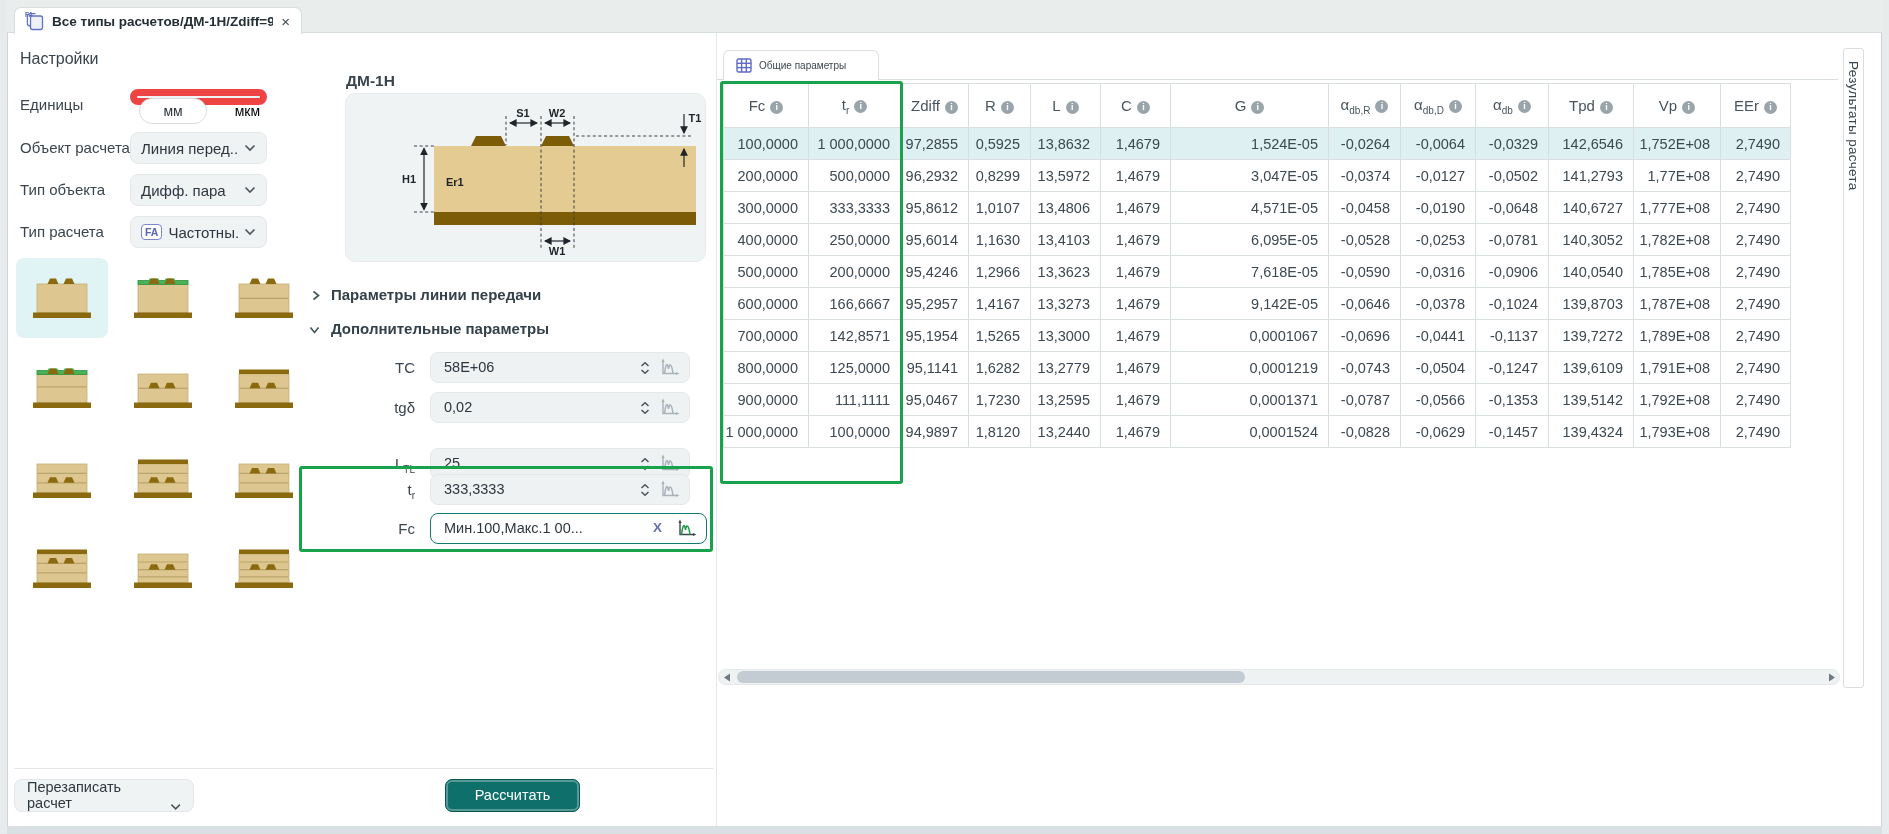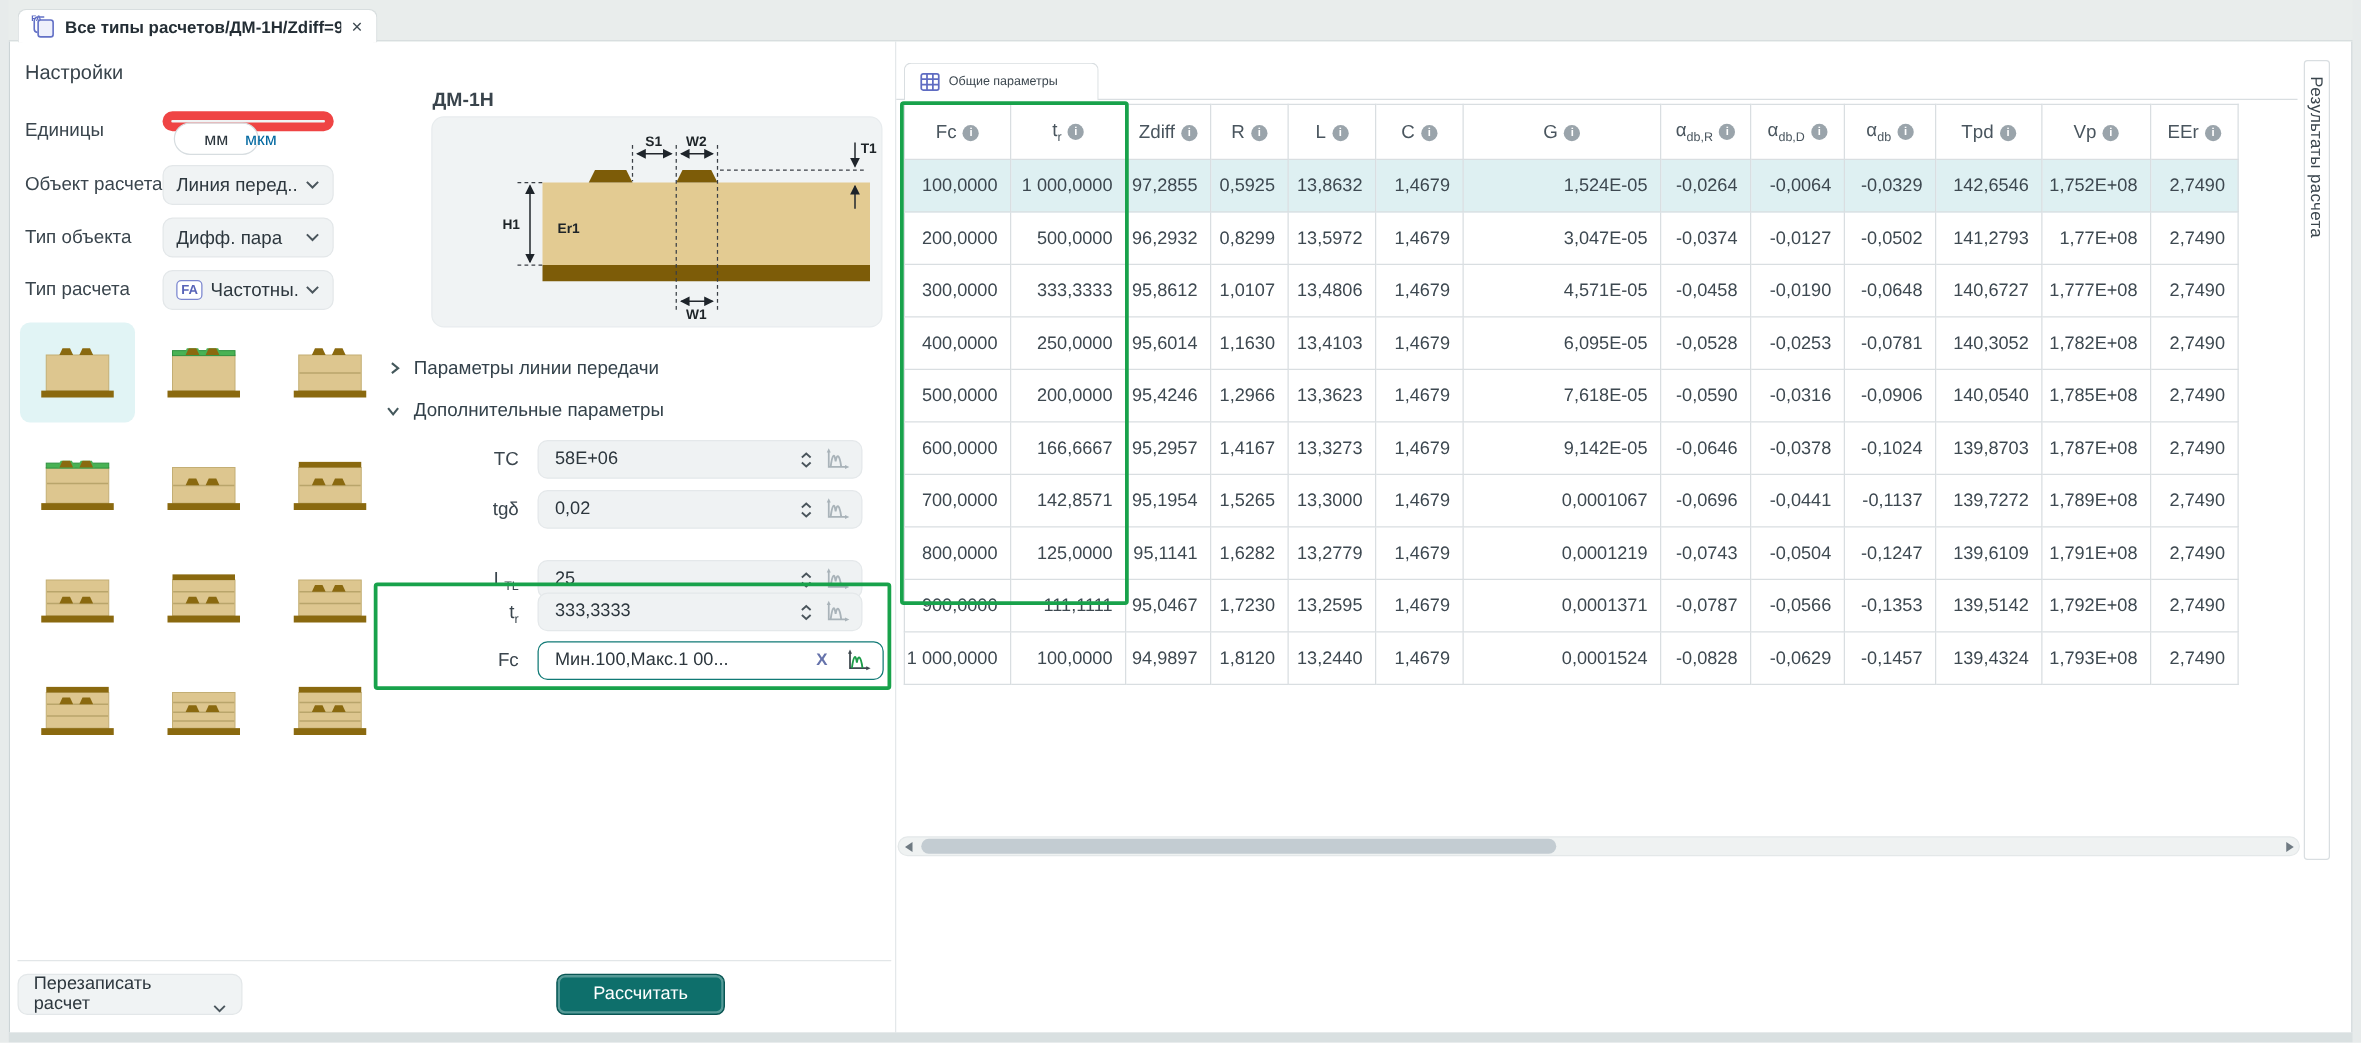--- a/index.html
+++ b/index.html
@@ -11,33 +11,33 @@
   
   .topbar{position:absolute;left:7px;top:0;width:1875px;height:33px;background:#e9edec;border-bottom:1px solid #d8dedf}
   .tab{position:absolute;left:14px;top:7px;width:288px;height:27px;background:#fff;border:1px solid #d8dedf;border-bottom:none;border-radius:7px 7px 0 0;display:flex;align-items:center;padding:0 9px;gap:6px;z-index:3}
   .tabtitle{flex:1;font-size:13.5px;font-weight:700;color:#242e35;white-space:nowrap;overflow:hidden}
   .tabclose{font-size:15px;color:#3f4a52;cursor:pointer;padding:0 2px;line-height:1}
   
   .h1{font-size:16px;color:#38434b}
   .rowlab{font-size:15px;color:#3a454d}
   .seg{left:130px;width:137px;height:16px;background:#f0f3f4;border:7px solid #ef4444;border-radius:16px}
   .seg .on{position:absolute;left:2px;top:2px;width:68px;height:26px;background:#fff;border:1px solid #d7dde0;border-radius:14px;text-align:center;line-height:24px;font-size:14px;color:#2b353c}
-  .seg .off{position:absolute;right:0;top:3px;width:64px;text-align:left;font-size:14px;color:#0369a1;line-height:24px}
+  .seg .off{position:absolute;right:0;top:3px;width:64px;text-align:right;font-size:14px;color:#000000;line-height:24px}
   .selbox{left:130px;width:137px;height:32px;background:#f0f3f4;border:1px solid #e3e7e9;border-radius:8px;display:flex;align-items:center;padding:0 10px;gap:6px;cursor:pointer}
   .selval{flex:1;font-size:15px;color:#2d373e;white-space:nowrap;overflow:hidden}
   .fa-badge{border:1.2px solid #7b86cf;color:#5864b8;font-size:10.5px;font-weight:700;padding:1px 3px;border-radius:4px;background:#fff;line-height:1.2}
   .thumb{position:absolute;width:92px;height:80px;display:flex;align-items:center;justify-content:center;border-radius:8px;cursor:pointer}
   .thumb.sel{background:#e1f4f5}
   
   .mtitle{font-size:15.5px;font-weight:600;color:#39444c}
   .card{left:345px;top:93px;width:361px;height:169px;background:#f0f3f4;border:1px solid #e8ecee;border-radius:10px}
   .dim{stroke:#22272c;stroke-width:1.2}
   .dash{stroke:#3a3f45;stroke-width:1;stroke-dasharray:3 2.6;fill:none}
   .dlabel{font-size:11px;font-weight:600;fill:#1e2428;font-family:"Liberation Sans",sans-serif}
-  .sect{font-size:15px;font-weight:400;color:#33414a;cursor:pointer}
+  .sect{font-size:15px;font-weight:700;color:#33414a;cursor:pointer}
   .params{left:345px;top:352px;width:372px;height:176px}
   .param-row{position:absolute;left:0;width:372px;height:31px}
   .plabel{position:absolute;left:0;top:7px;width:70px;text-align:right;font-size:15px;color:#3a454d}
   .plabel sub{font-size:10px}
   .pfield{position:absolute;left:85px;top:0;width:260px;height:31px;background:#eff2f3;border:1px solid #e4e8ea;border-radius:8px;cursor:text}
   .pfield.act{width:277px;background:#fff;border:1.6px solid #117a76}
   .pval{position:absolute;left:13px;top:6px;font-size:14.5px;color:#2c363d;white-space:nowrap}
   .spin{position:absolute;right:38px;top:7px;cursor:pointer}
   .pchart{position:absolute;right:9px;top:5px;cursor:pointer}
   .pclear{position:absolute;right:44px;top:6px;font-size:13.5px;font-weight:600;color:#6673ab;cursor:pointer}
@@ -45,21 +45,21 @@
   
   .rewrite{left:14px;top:779px;width:180px;height:33px;background:#f0f3f4;border:1px solid #e3e7e9;border-radius:8px;display:flex;align-items:flex-end;padding:0 12px;gap:8px;cursor:pointer}
   .calcbtn{left:445px;top:779px;width:135px;height:33px;background:#0e6f6b;border:1px solid #0a5553;box-shadow:inset 0 0 0 2px rgba(255,255,255,.3);border-radius:7px;color:#fff;font-size:14.5px;text-align:center;line-height:30px;cursor:pointer}
   
   .rtab{left:723px;top:50px;width:156px;height:30px;background:#fff;border:1px solid #d9dee1;border-bottom:none;border-radius:6px 6px 0 0;display:flex;align-items:center;gap:7px;padding:0 12px;z-index:2;cursor:pointer}
   .rtab span{font-size:10px;color:#3c474f;white-space:nowrap}
   .tabline{left:717px;top:79px;width:1121px;height:1px;background:#d9dee1}
   .tbl{border-collapse:collapse;table-layout:fixed;background:#fff}
   .tbl th,.tbl td{border:1px solid #d9dee1}
   .tbl thead tr{height:44px}
-  .tbl tbody tr{height:42px}
+  .tbl tbody tr{height:32px}
   .tbl th{font-size:15px;font-weight:400;color:#49555e;text-align:center;white-space:nowrap}
   .tbl th sub{font-size:10px}
   .tbl td{font-size:14.5px;color:#3d4850;text-align:right;padding-right:10px;white-space:nowrap}
   .tbl tr.sel td{background:#def0f2}
   .ii{display:inline-block;width:13px;height:13px;border-radius:50%;background:#9aa4ab;color:#fff;font-size:9px;line-height:13px;text-align:center;margin-left:5px;font-weight:700;vertical-align:1px;cursor:pointer}
   .sidetab{left:1843px;top:48px;width:21px;height:640px;background:#fff;border:1px solid #d9dee1;border-radius:3px;cursor:pointer}
   .sidetab span{writing-mode:vertical-rl;font-size:13.5px;color:#3a454d;padding-top:12px;display:block;margin:0 auto;letter-spacing:.3px}
   .sbtrack{left:718px;top:669px;width:1122px;height:16px;background:#eff2f2;border:1px solid #e4e8e9;border-radius:8px}
   .sbthumb{left:737px;top:671px;width:508px;height:12px;background:#c3ccd2;border-radius:6px;cursor:grab}
   .vdiv{left:716px;top:33px;width:1px;height:793px;background:#e4e8ea}

